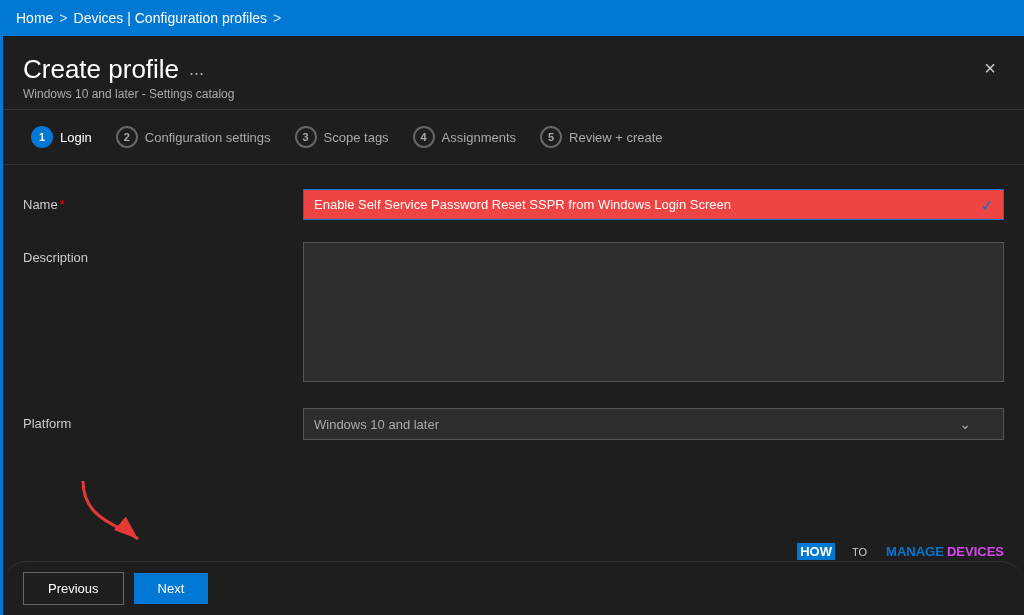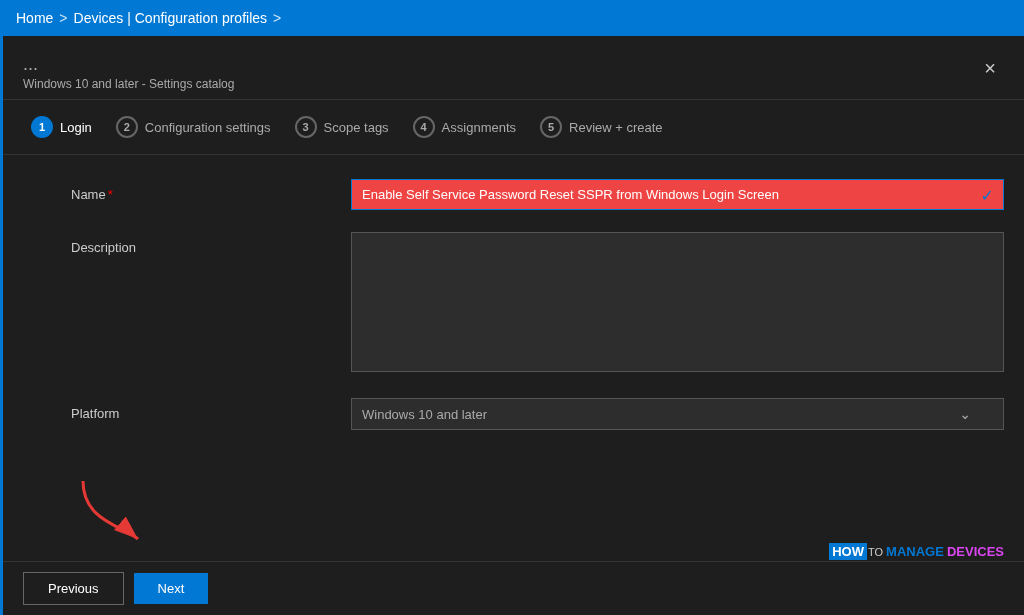--- a/index.html
+++ b/index.html
@@ -115,21 +115,20 @@
       border-color: #0078d4;
       color: #fff;
     }
     .step-label {}
 
     
     .form-area {
       flex: 1;
       padding: 24px 20px 10px 20px;
       overflow-y: auto;
-      margin-left: 48px;
     }
 
     .form-row {
       display: flex;
       align-items: flex-start;
       margin-bottom: 22px;
     }
     .form-label {
       width: 280px;
       min-width: 280px;
@@ -198,20 +197,21 @@
       font-size: 14px;
     }
 
     
     .panel-footer {
       padding: 10px 20px;
       border-top: 1px solid #333;
       display: flex;
       align-items: center;
       gap: 10px;
+      border-radius: 23px;
     }
     .btn {
       padding: 8px 24px;
       font-size: 13px;
       cursor: pointer;
       border: none;
     }
     .btn-outline {
       background: transparent;
       border: 1px solid #666;
@@ -237,21 +237,21 @@
     
     .watermark {
       position: absolute;
       bottom: 55px;
       right: 20px;
       font-size: 11px;
       font-weight: bold;
       color: #0078d4;
       display: flex;
       align-items: center;
-      gap: 1px;
+      gap: 17px;
     }
     .watermark .how {
       color: #fff;
       background: #0078d4;
       padding: 1px 3px;
       font-size: 13px;
     }
     .watermark .to {
       color: #ccc;
       font-size: 11px;
@@ -276,20 +276,21 @@
   <span class="separator">&gt;</span>
   <a>Devices | Configuration profiles</a>
   <span class="separator">&gt;</span>
 </div>
 
 <div class="main-panel">
 
   <div class="panel-header">
     <div class="panel-header-left">
       <div class="panel-title">
+        <span>Create profile</span>
         <span class="ellipsis">...</span>
       </div>
       <div class="panel-subtitle">Windows 10 and later - Settings catalog</div>
     </div>
     <button class="close-btn">×</button>
   </div>
 
   <div class="steps-bar">
     <div class="step active">
       <div class="step-circle">

